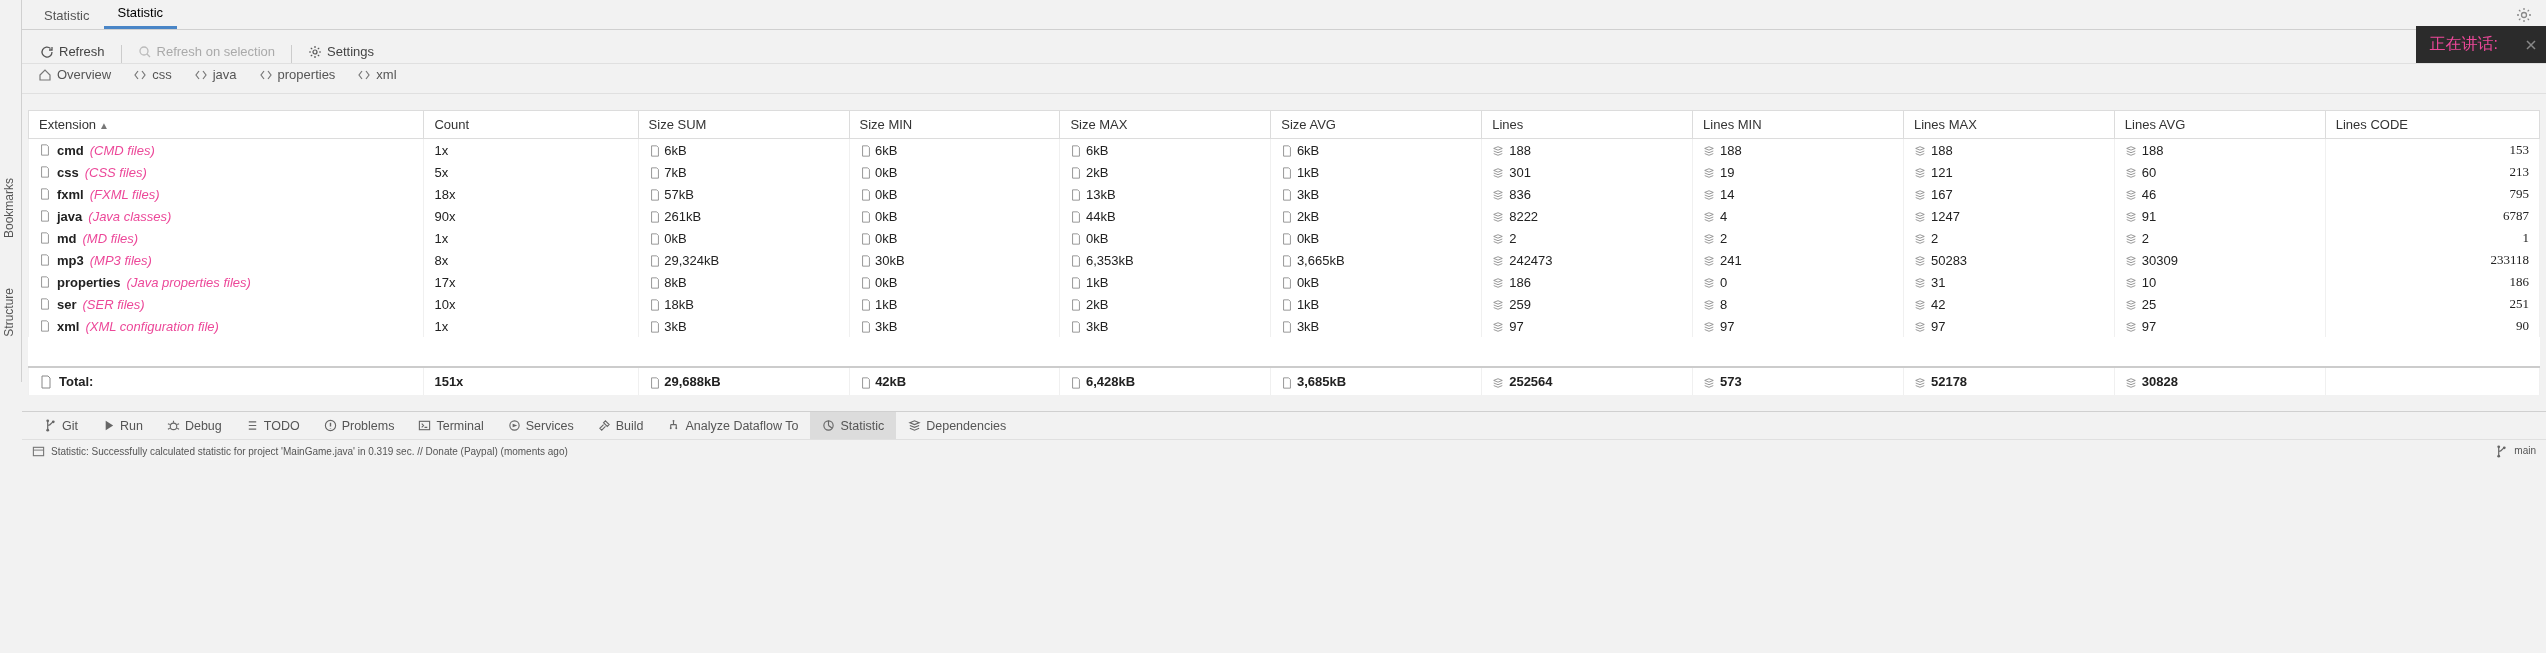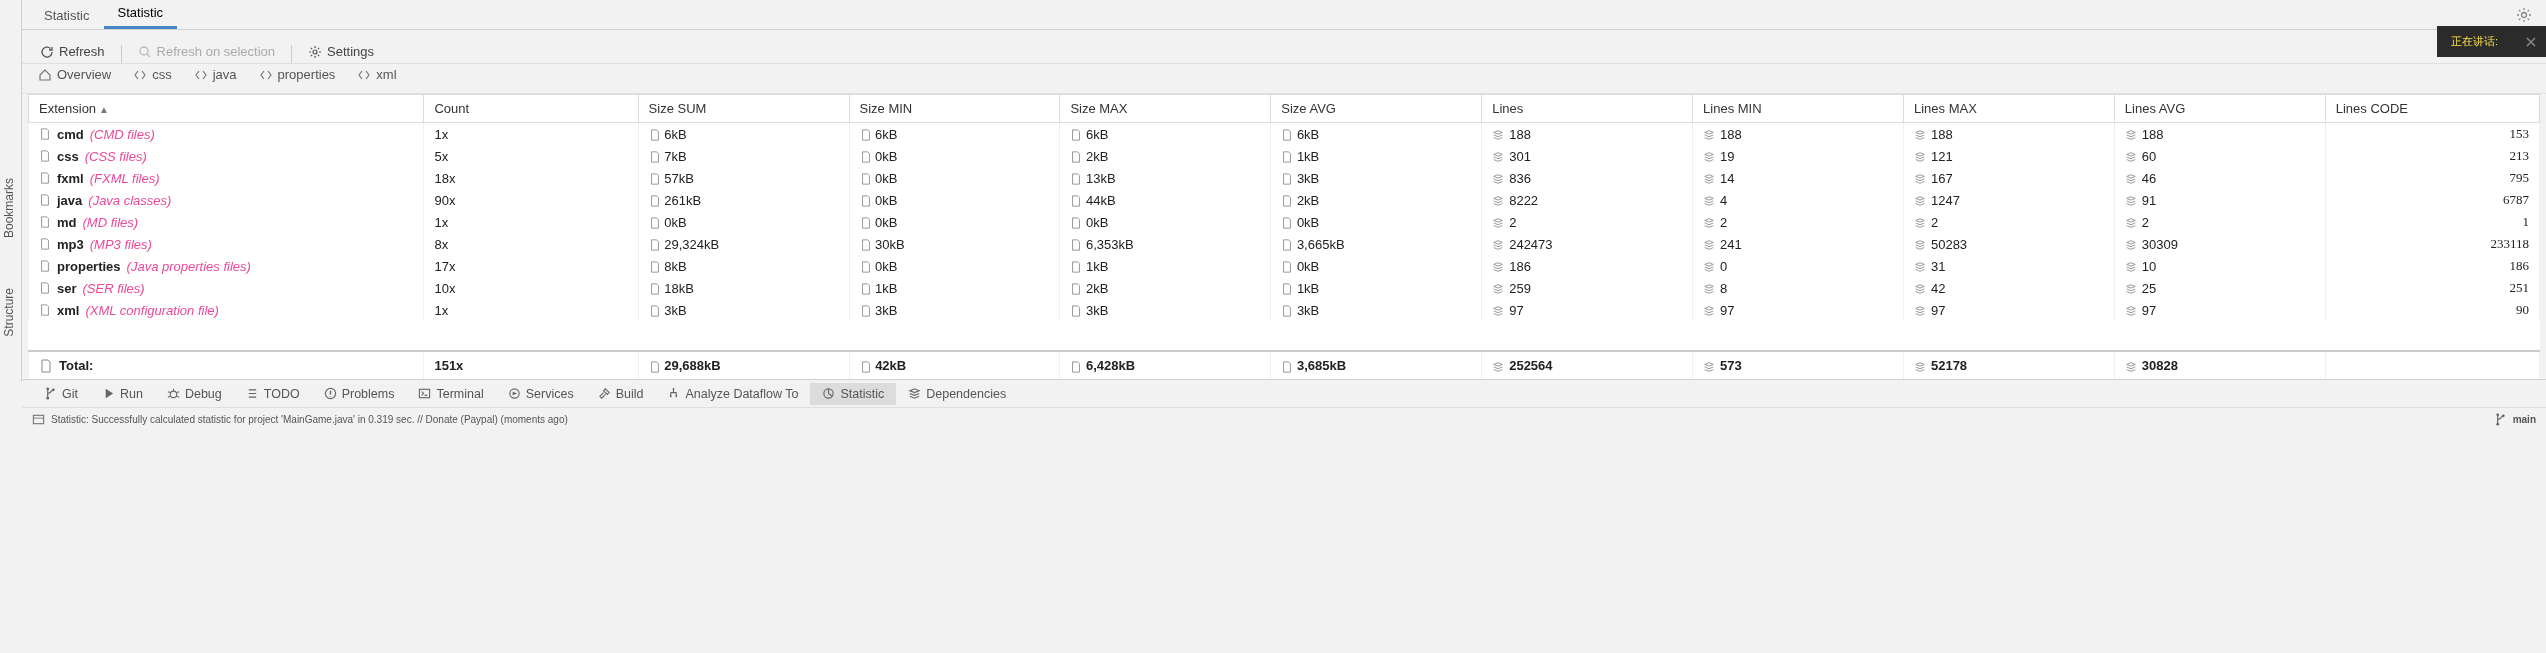--- a/index.html
+++ b/index.html
@@ -84,21 +84,21 @@
 .crumb {
   display: flex;
   align-items: center;
   gap: 5px;
   color: #555;
   cursor: pointer;
   padding: 3px 6px;
 }
 .table-wrapper {
   background: #fff;
-  margin: 0 6px;
+  margin: 16px 6px;
 }
 table {
   width: 100%;
   border-collapse: collapse;
   table-layout: fixed;
 }
 th {
   text-align: left;
   font-weight: normal;
   color: #333;
@@ -121,21 +121,20 @@
 .ext-name { font-weight: bold; }
 .ext-desc { font-style: italic; color: #ec4899; }
 .icon-file { color: #888; flex-shrink: 0; }
 .icon-stack { color: #888; margin-right: 5px; }
 .total-row { border-top: 2px solid #ccc; }
 .total-row td { font-weight: bold; padding: 6px 10px; }
 .spacer-row td { height: 30px; border: none; }
 .bottom-toolbar {
   height: 28px;
   display: flex;
-  align-items: center;
   gap: 0;
   padding-left: 10px;
   border-top: 1px solid #d0d0d0;
   background: #f2f2f2;
 }
 .bottom-btn {
   display: flex;
   align-items: center;
   gap: 5px;
   padding: 4px 12px;
@@ -149,29 +148,29 @@
   display: flex;
   align-items: center;
   justify-content: space-between;
   padding: 0 10px;
   background: #f2f2f2;
   border-top: 1px solid #e0e0e0;
   font-size: 10px;
   color: #555;
 }
 .status-left { display: flex; align-items: center; gap: 6px; }
-.status-right { display: flex; align-items: center; gap: 6px; font-weight: bold; }
+.status-right { display: flex; align-items: flex-start; gap: 6px; }
 .notif {
   position: absolute;
   right: 0;
   top: 26px;
   background: #2b2b2b;
-  color: #fde047;
+  color: #ec4899;
   padding: 8px 48px 8px 14px;
-  font-size: 11px;
+  font-size: 16px;
   z-index: 10;
 }
 .notif-close {
   position: absolute;
   right: 8px;
   top: 50%;
   transform: translateY(-50%);
   color: #888;
   cursor: pointer;
 }

